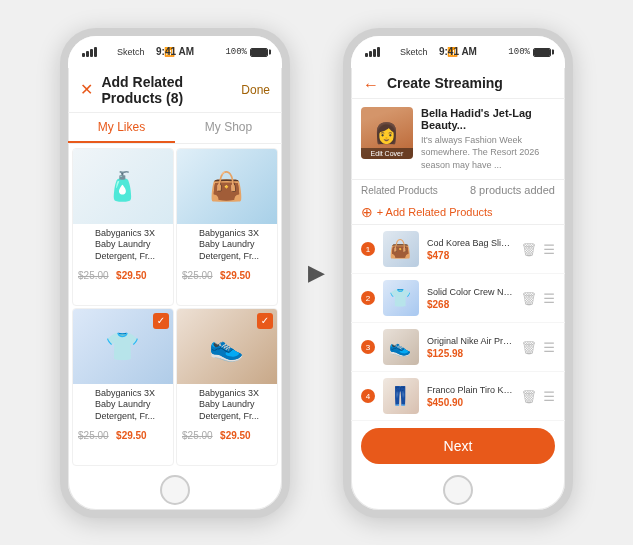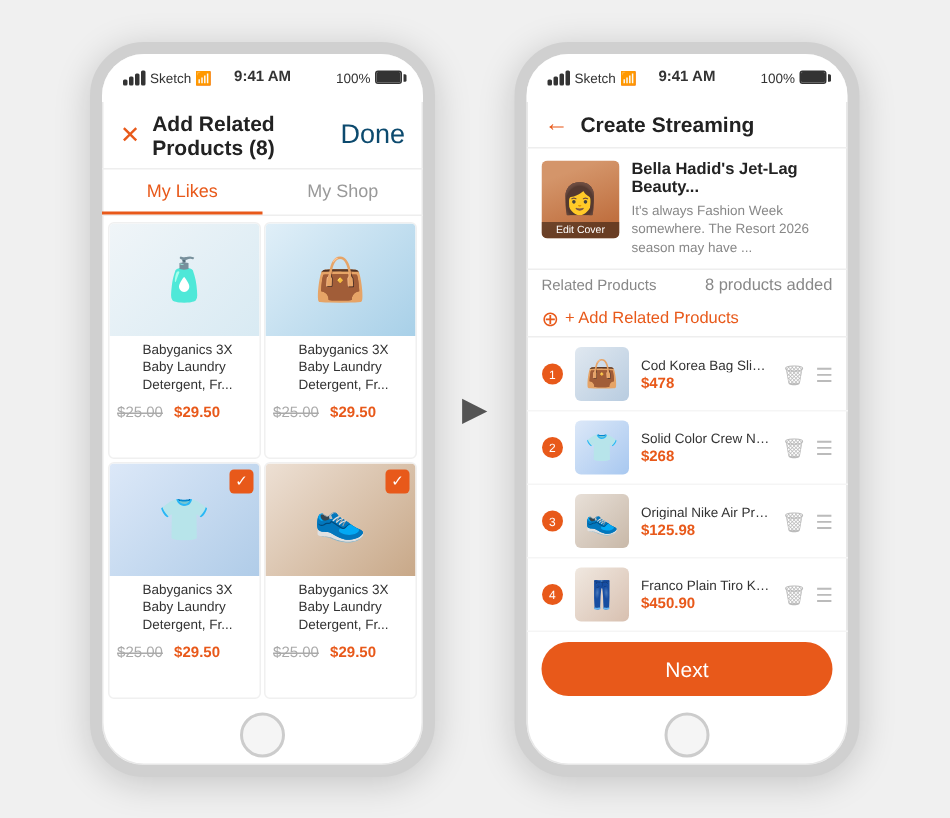--- a/index.html
+++ b/index.html
@@ -42,40 +42,41 @@
       display: flex;
       align-items: center;
       justify-content: space-between;
       padding: 0 14px;
       flex-shrink: 0;
     }
 
     .status-left {
       display: flex;
       align-items: center;
-      gap: 3px;
+      gap: 20px;
       font-size: 9px;
       color: #333;
     }
 
     .status-time {
       font-size: 10px;
       font-weight: 600;
       color: #333;
       position: absolute;
       left: 50%;
       transform: translateX(-50%);
     }
 
     .status-right {
       display: flex;
-      align-items: center;
+      align-items: flex-end;
       gap: 3px;
       font-size: 9px;
       color: #333;
+      font-family: Liberation Mono, monospace;
     }
 
     .battery {
       width: 18px; height: 9px;
       border: 1.5px solid #333;
       border-radius: 2px;
       position: relative;
     }
     .battery::after {
       content: '';
@@ -135,22 +136,22 @@
       font-weight: 400;
       margin-right: 8px;
     }
     .p1-title {
       font-size: 14px;
       font-weight: 600;
       color: #222;
       flex: 1;
     }
     .p1-done {
-      color: #0c4a6e;
-      font-size: 18px;
+      color: #a16207;
+      font-size: 12px;
       font-weight: 500;
     }
 
     .p1-tabs {
       display: flex;
       border-bottom: 1px solid #eee;
     }
     .p1-tab {
       flex: 1;
       text-align: center;

